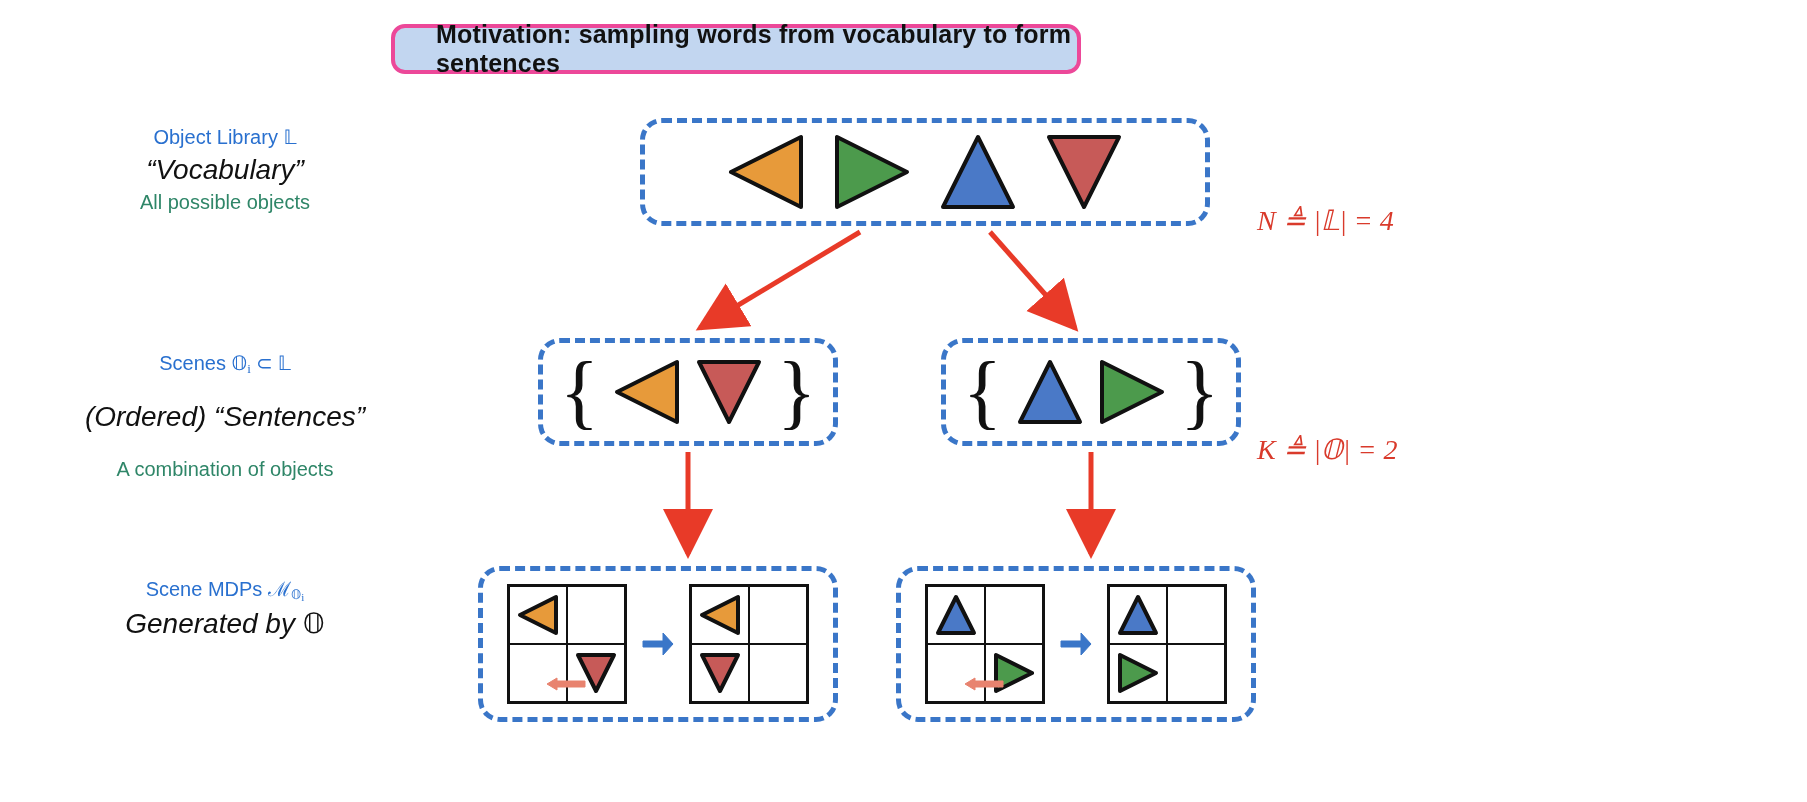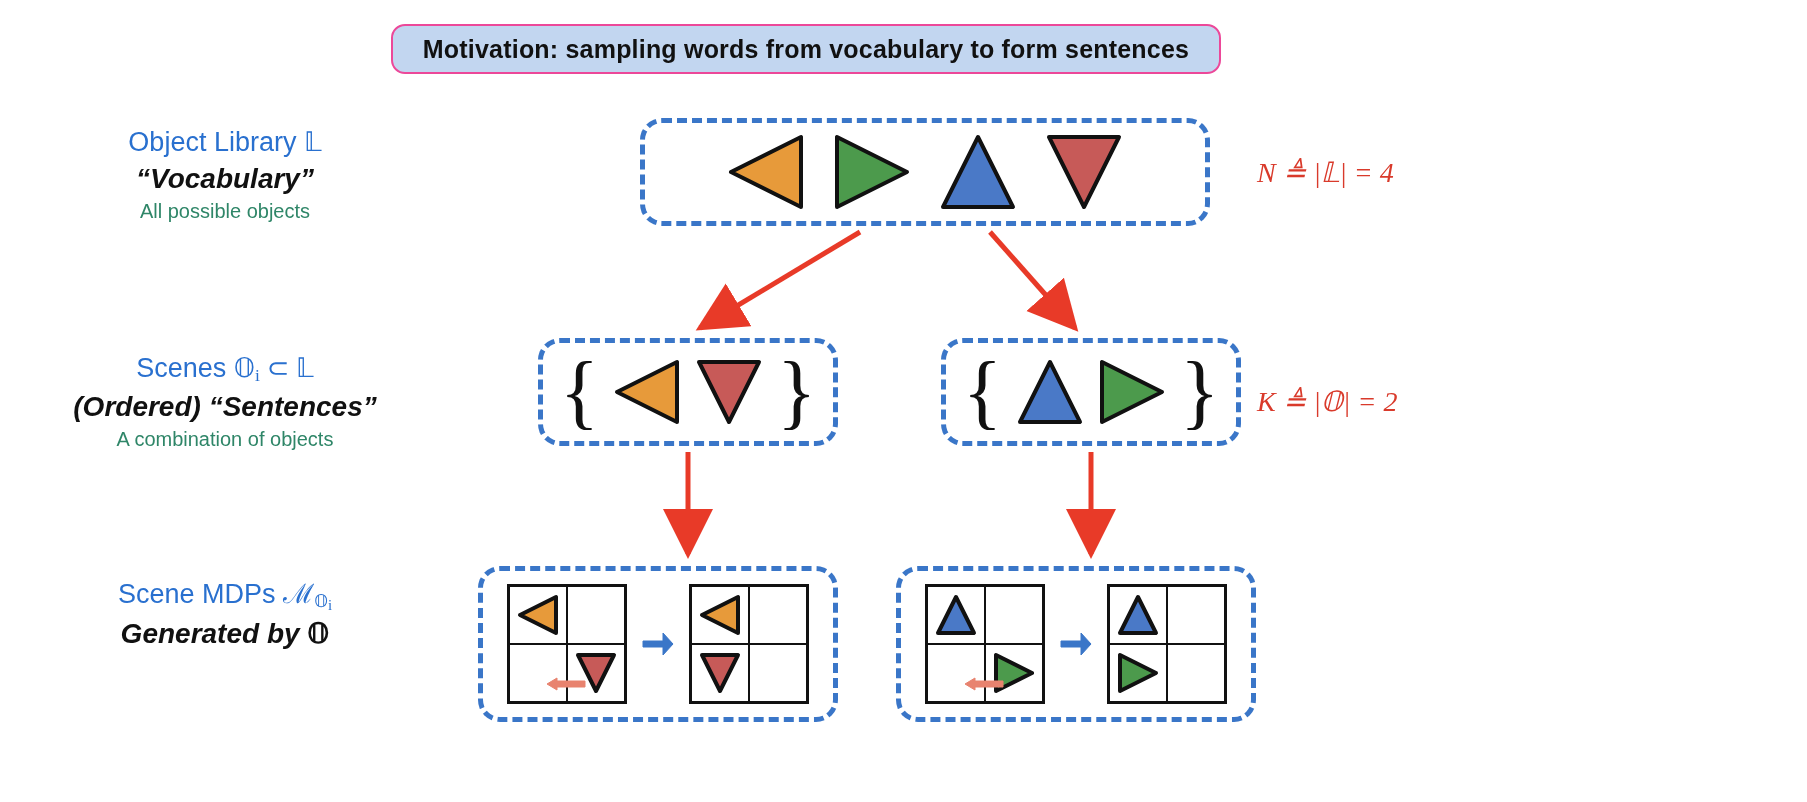--- a/index.html
+++ b/index.html
@@ -11,63 +11,65 @@
     font-family: -apple-system, BlinkMacSystemFont, "Segoe UI", Helvetica, Arial, sans-serif;
     position: relative;
     overflow: hidden;
   }
 
   
   .motivation-banner {
     position: absolute;
     left: 391px;
     top: 24px;
-    width: 830px;
+    width: 690px;
     height: 50px;
     background: #c2d6f0;
-    border: 2px solid #ec4899;
+    border: 4px solid #ec4899;
     border-radius: 14px;
     display: flex;
     align-items: center;
     justify-content: center;
     font-size: 25px;
     font-weight: 600;
     color: #111;
     letter-spacing: 0.2px;
+    padding-left: 41px;
   }
 
   
   .row-labels {
     position: absolute;
     display: flex;
     flex-direction: column;
     text-align: center;
     line-height: 1.35;
   }
   .row-labels.row-lib   { left:  40px; top: 124px; width: 370px; }
-  .row-labels.row-scene { left:  40px; top: 350px; width: 370px; }
+  .row-labels.row-scene { left:  40px; top: 350px; width: 370px; gap: 20px; }
   .row-labels.row-mdp   { left:  40px; top: 576px; width: 370px; }
 
-  .lbl-title { color: #2970cf; font-size: 27px; font-weight: 400; }
-  .lbl-sub   { color: #111;    font-size: 28px; font-style: italic; font-weight: bold; }
+  .lbl-title { color: #2970cf; font-size: 20px; font-weight: 400; }
+  .lbl-sub   { color: #111;    font-size: 28px; font-style: italic; }
   .lbl-desc  { color: #2f8668; font-size: 20px; }
 
   .bb { font-family: "Cambria Math", "STIXGeneral", serif; }
   .script { font-family: "Brush Script MT", "Segoe Script", cursive; }
   .sub { font-size: 0.65em; vertical-align: -0.25em; }
   .ssub { font-size: 0.55em; vertical-align: -0.45em; }
 
   
   .eq-red {
     position: absolute;
     color: #d93a2b;
     font-family: "Cambria Math", "STIXGeneral", serif;
     font-size: 28px;
     font-style: italic;
     white-space: nowrap;
+    margin-top: 48px;
   }
   .eq-red.eq-lib   { left: 1257px; top: 156px; }
   .eq-red.eq-scene { left: 1257px; top: 385px; text-align: center; }
 
   
   .crayon-box {
     position: absolute;
     border: 5px dashed #3a76c8;
     border-radius: 22px;
     background: white;

